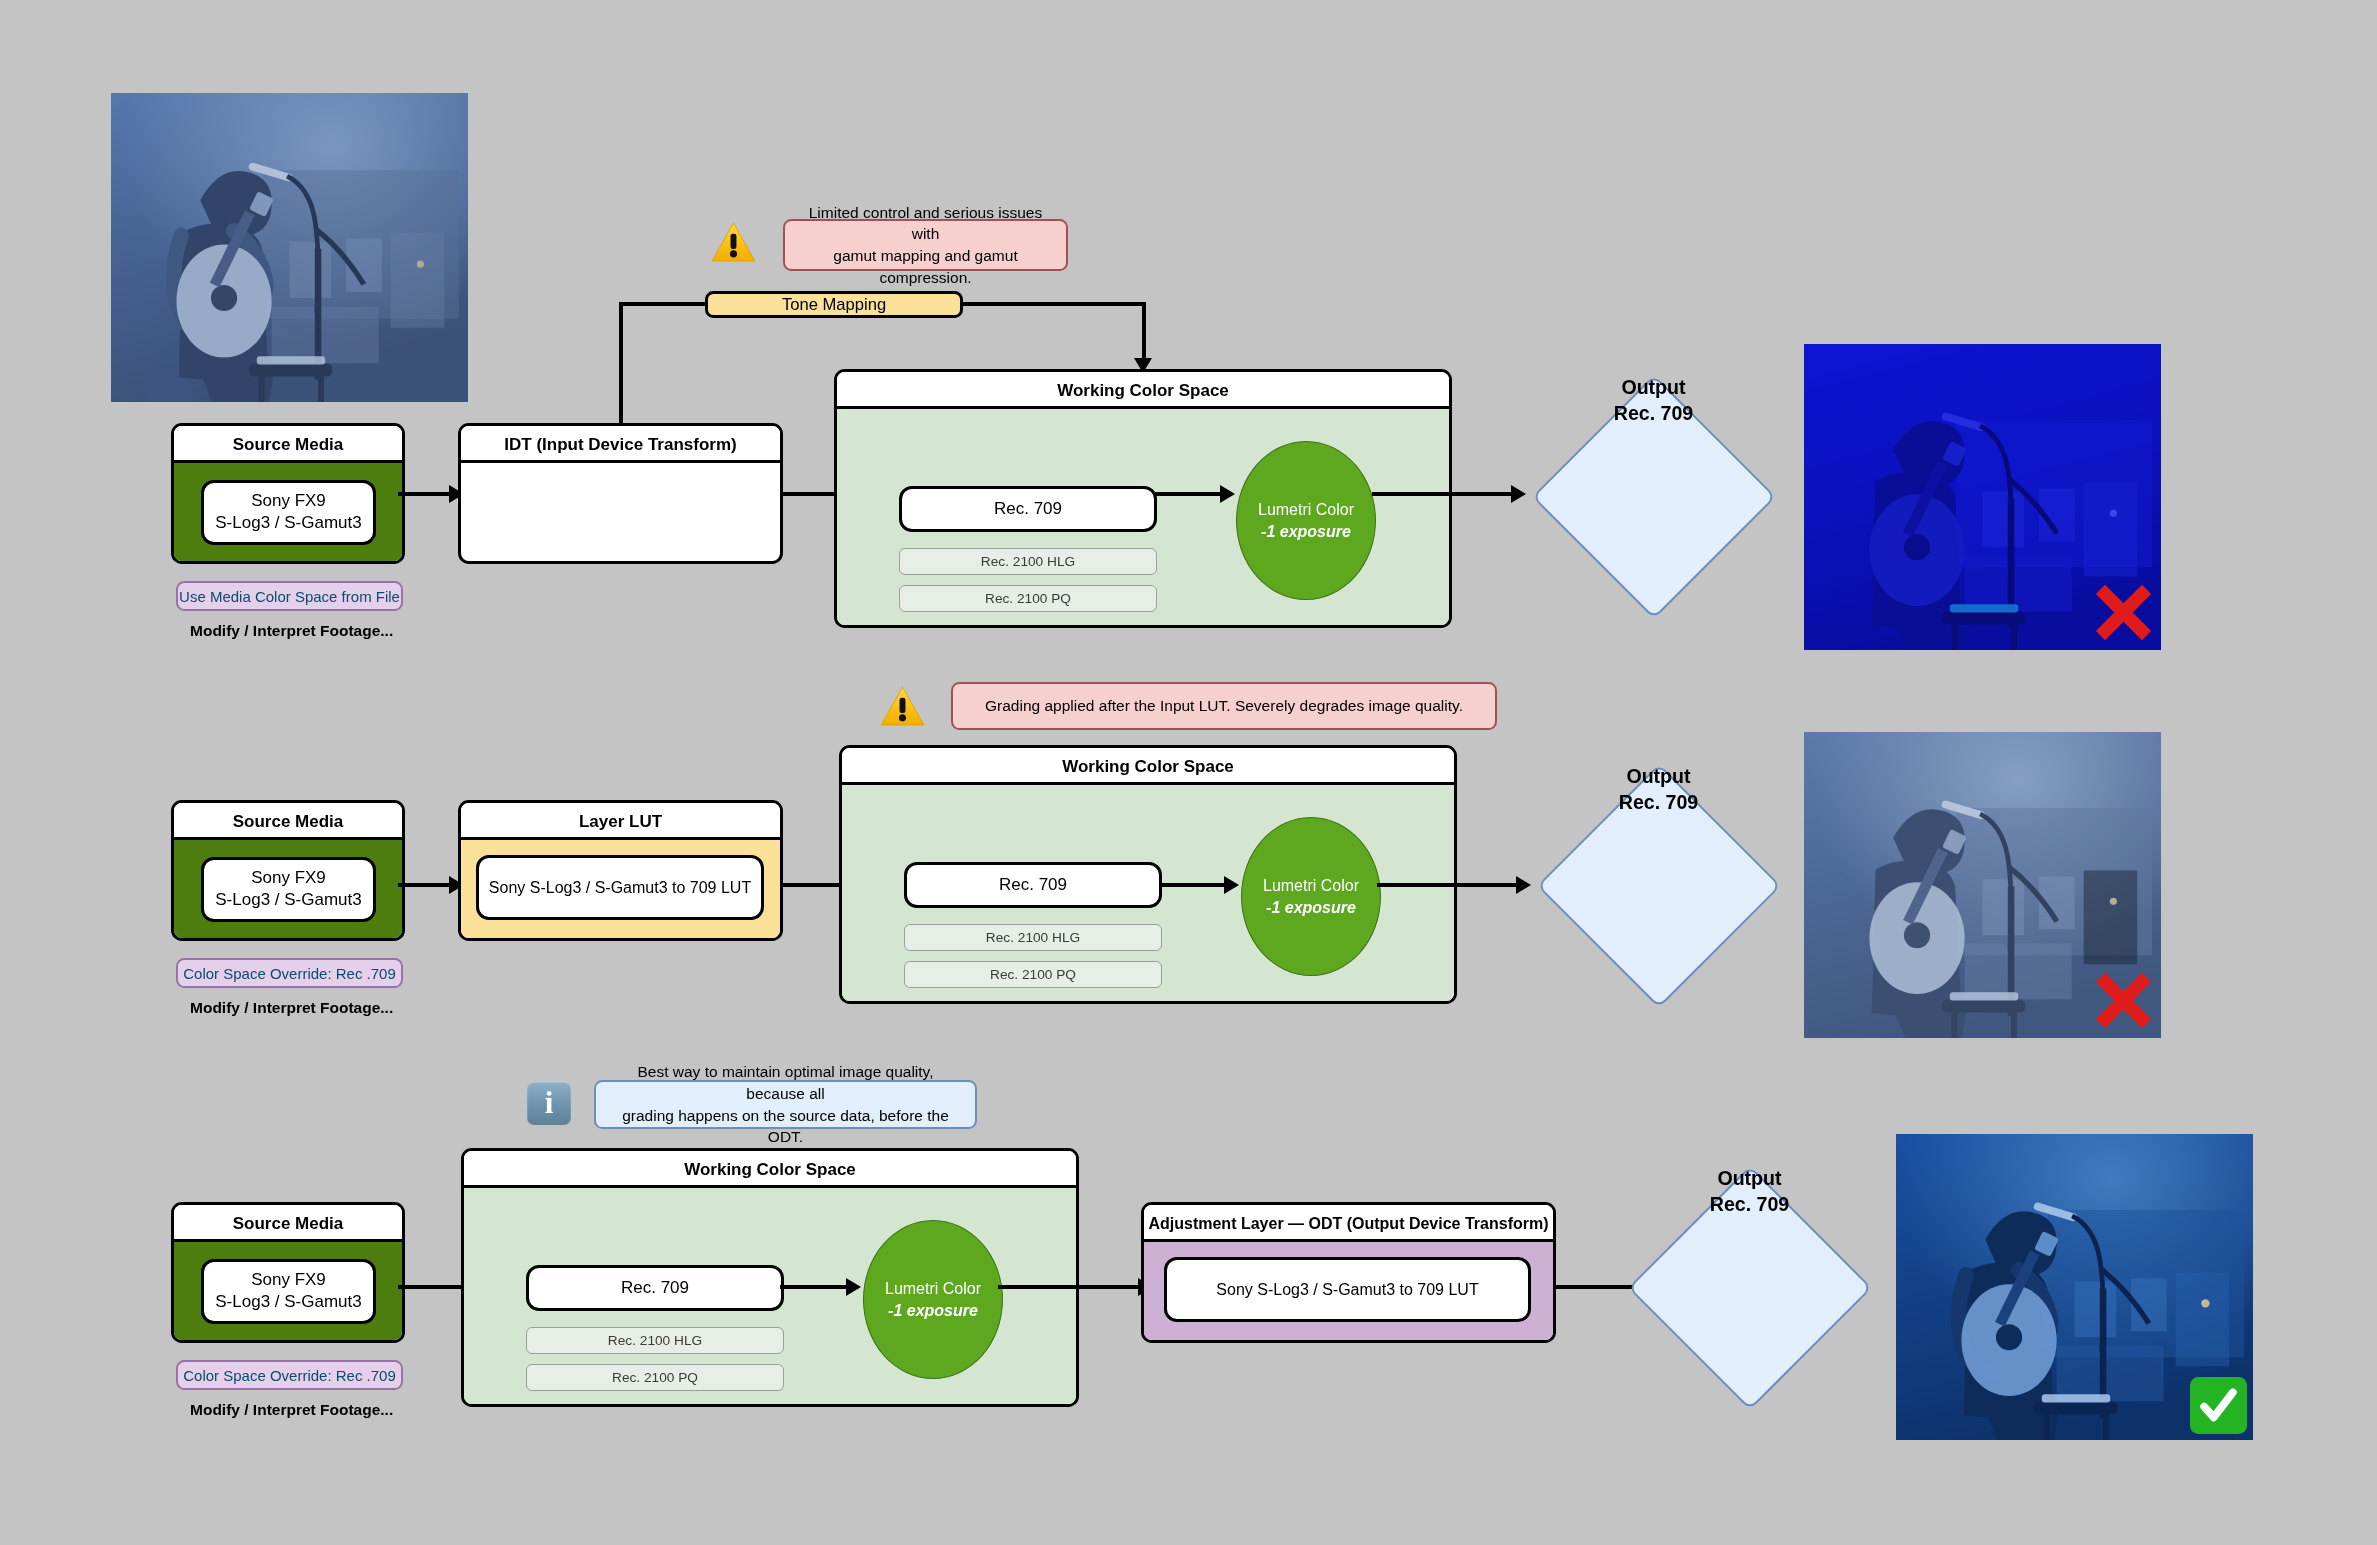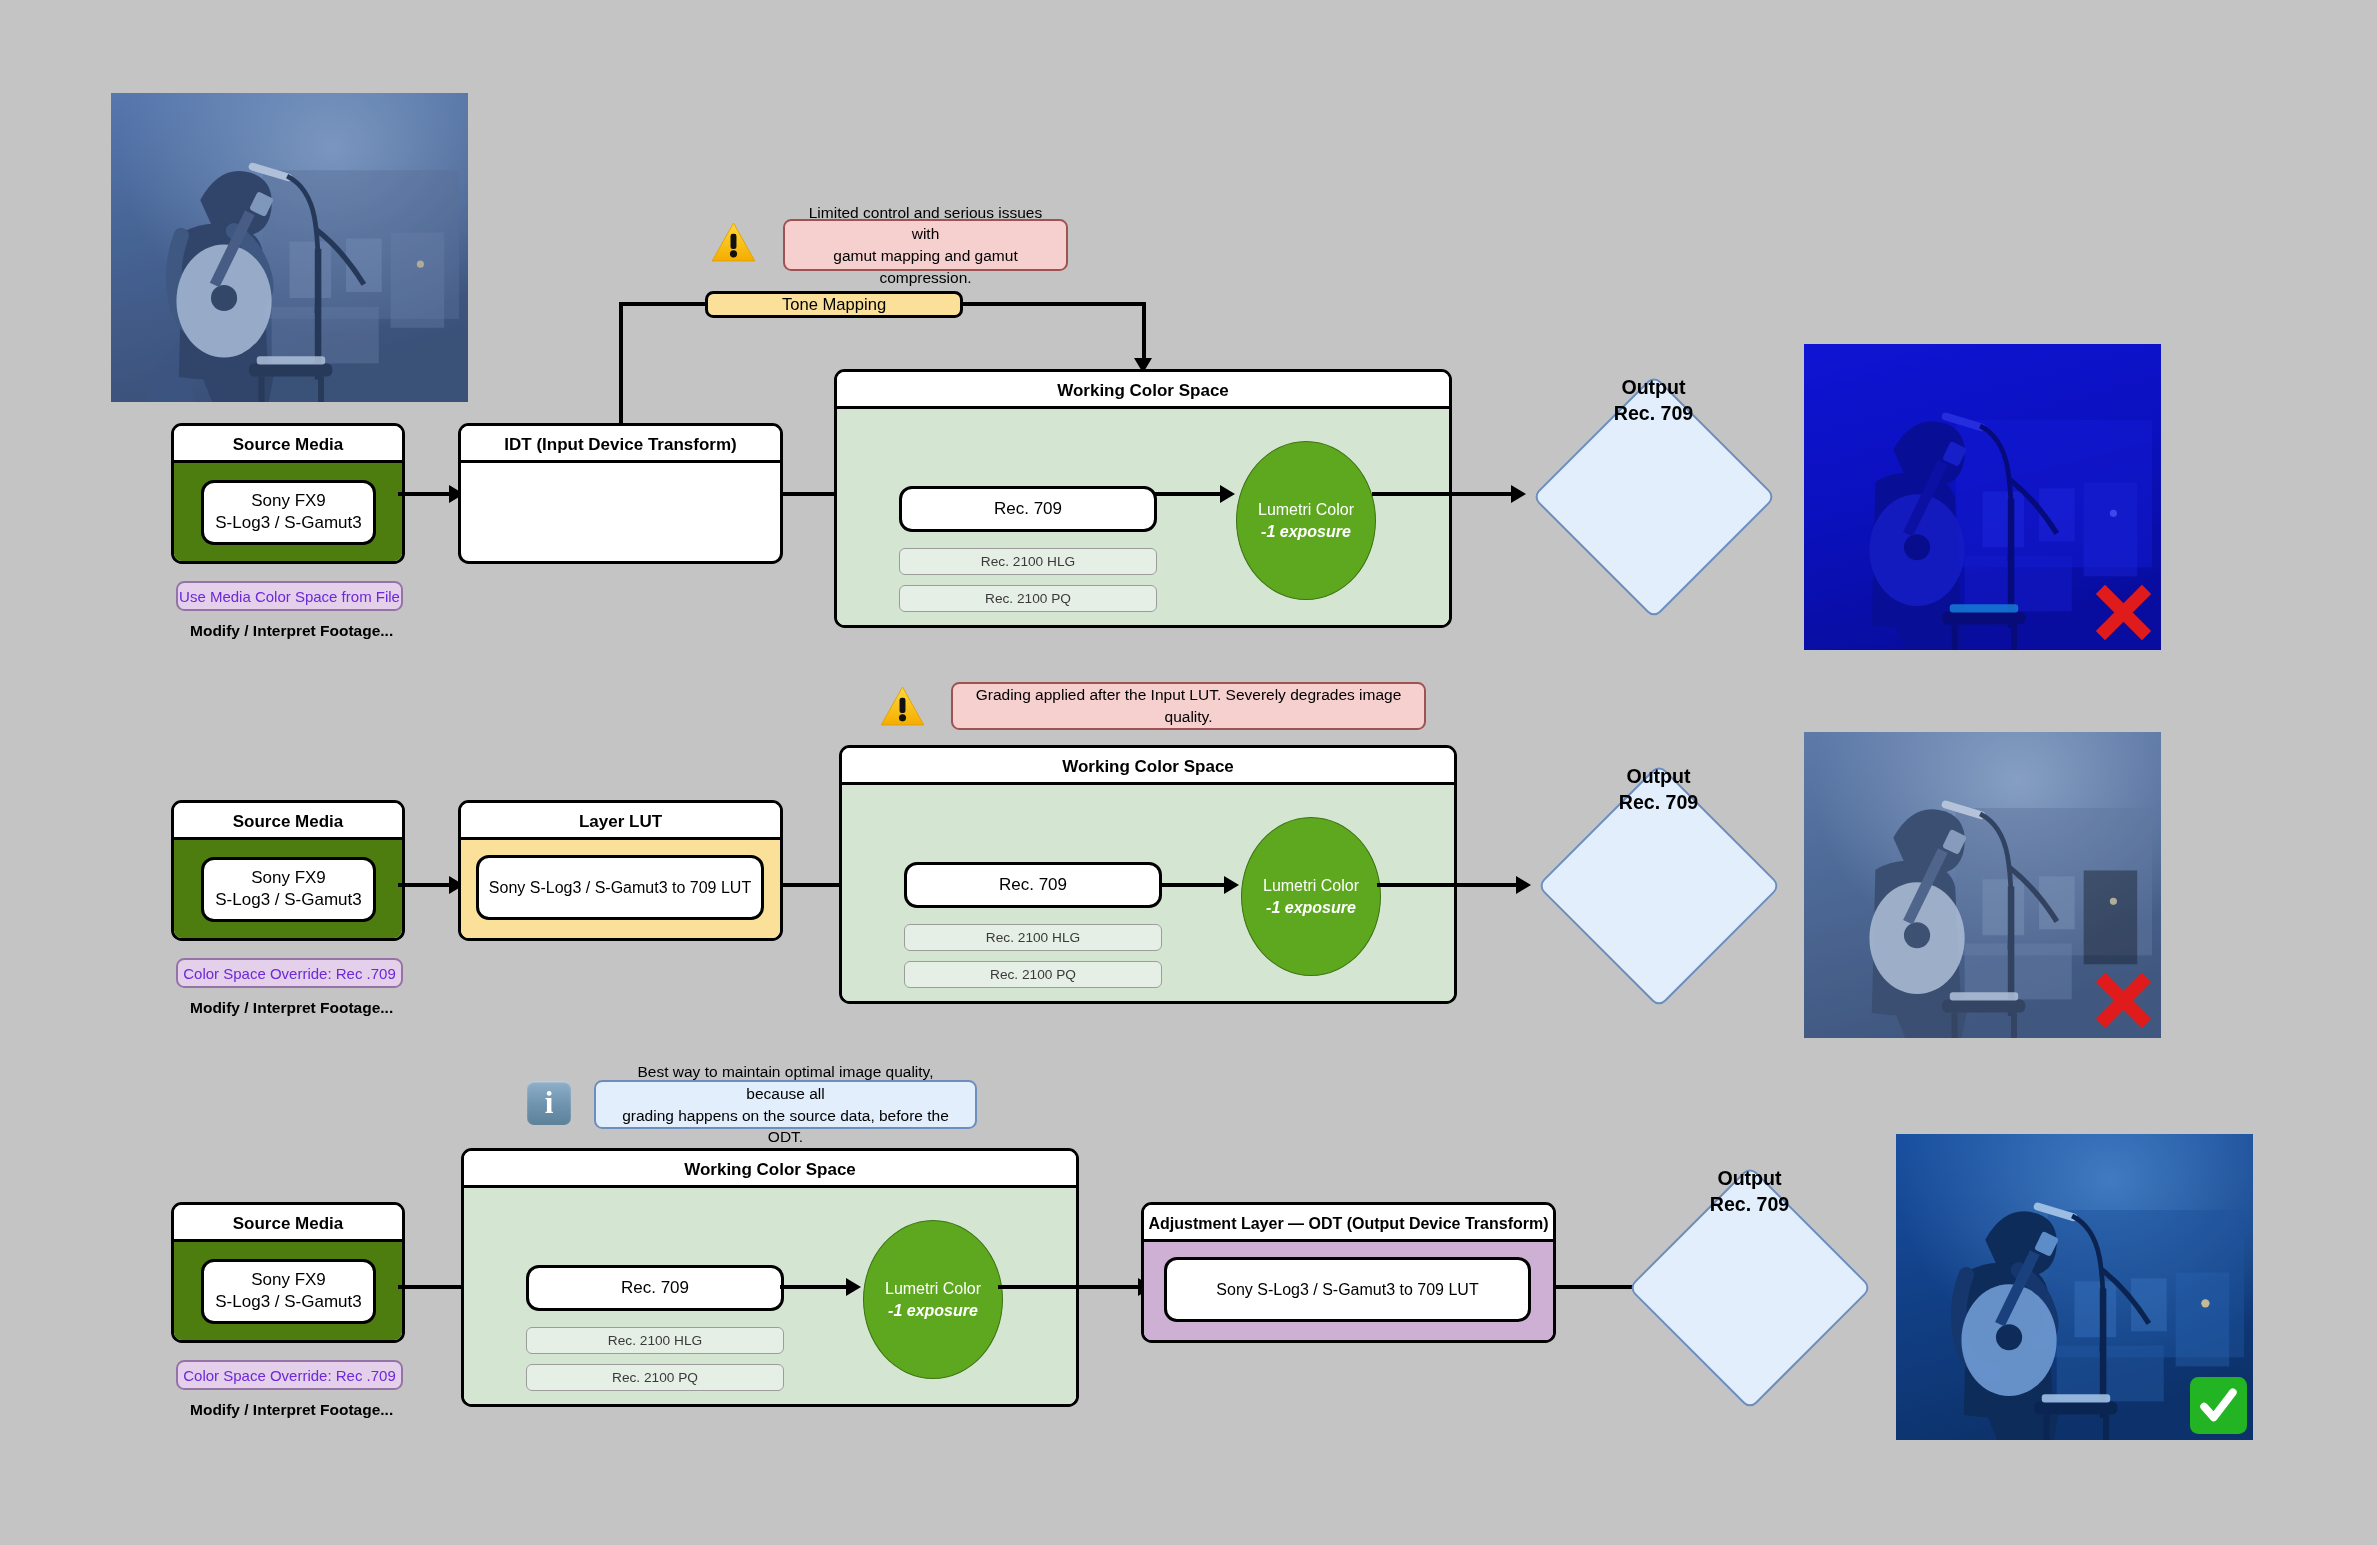--- a/index.html
+++ b/index.html
@@ -149,21 +149,21 @@
   }
 
   
   .pill{
     position:absolute;
     background:#e4d0ea;
     border:2.4px solid #9673a6;
     border-radius:8.3px;
     box-sizing:border-box;
     display:flex;align-items:center;justify-content:center;
-    font-size:15px;color:#6d28d9;
+    font-size:15px;color:#0c4a6e;
     padding:0 7.1px;
     white-space:nowrap;
   }
   .cap{
     position:absolute;
     font-size:15.5px;
     font-weight:bold;
     color:#000;
     white-space:nowrap;
   }
@@ -398,21 +398,21 @@
         <linearGradient id="wt2" x1="0" y1="0" x2="0" y2="1">
       <stop offset="0%" stop-color="#ffd83b"></stop>
           <stop offset="100%" stop-color="#f5ad00"></stop>
         </linearGradient>
       </defs>
     <path d="M38 3 L74 67 H2 Z" fill="url(#wt2)" stroke="#e0a000" stroke-width="1.5" stroke-linejoin="round"></path>
     <rect x="33" y="21" width="10" height="26" rx="4" fill="#111"></rect>
     <circle cx="38" cy="55" r="6" fill="#111"></circle>
   </svg>
 </div>
-<div class="warn-box" style="left:951px;top:682px;width:475px;height:48px;">
+<div class="warn-box" style="left:951px;top:682px;width:546px;height:48px;">
   <span>Grading applied after the Input LUT. Severely degrades image quality.</span>
 </div>
 
 <div class="node" style="left:171px;top:800px;width:234px;height:141px;">
   <div class="hdr">Source Media</div>
   <div class="body grey">
     <div class="chip" style="left:27px;top:16.6px;width:175px;height:65px;">
       <span>Sony FX9</span>
       <span>S-Log3 / S-Gamut3</span>
     </div>

